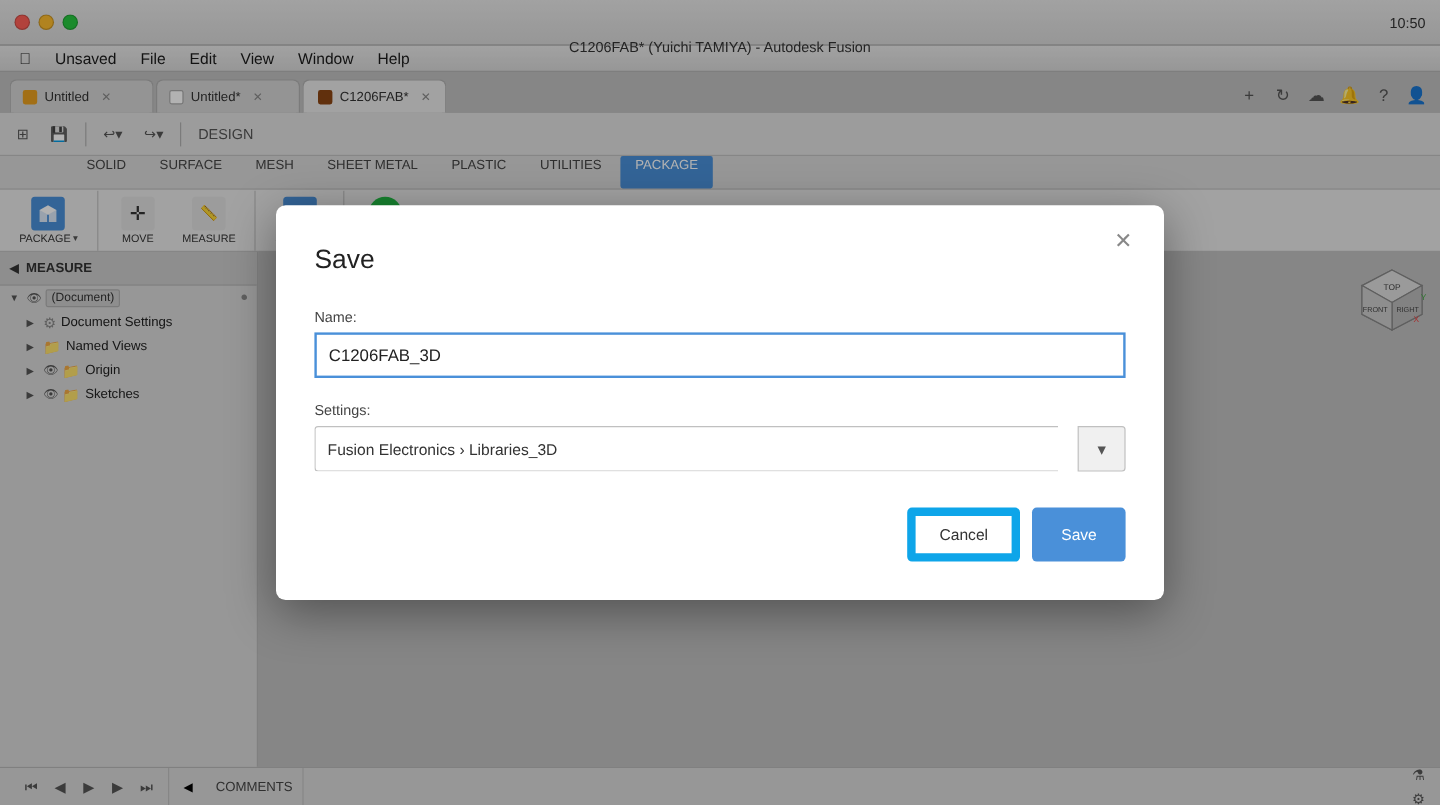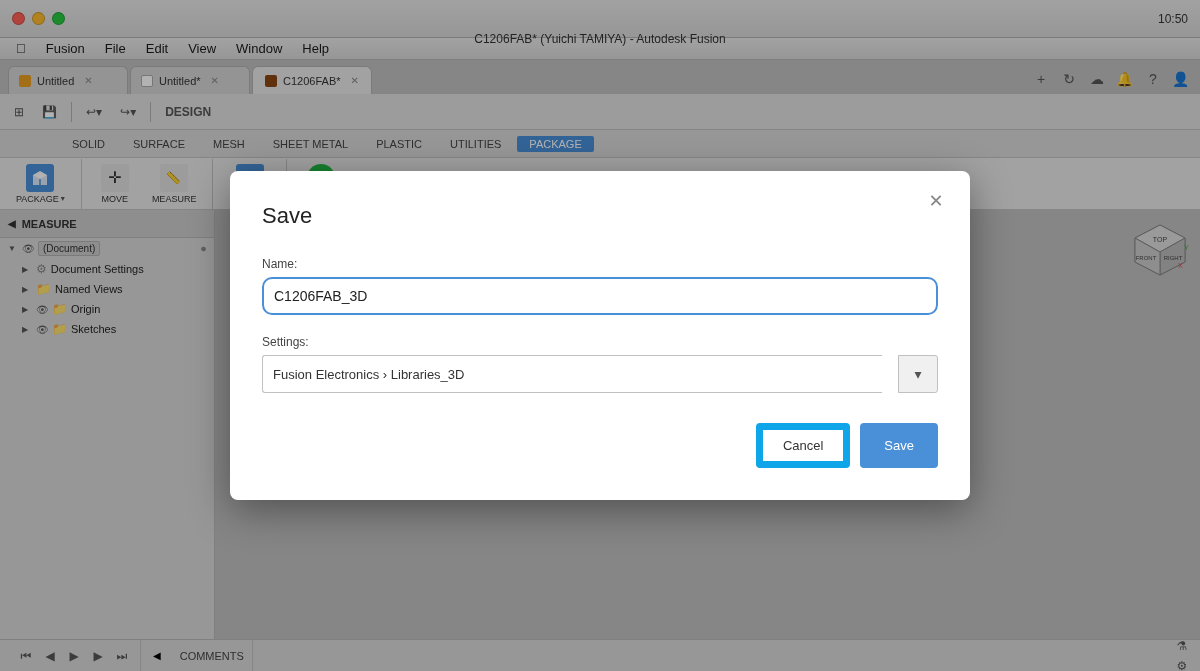--- a/index.html
+++ b/index.html
@@ -174,21 +174,20 @@
       height: 80px;
       background: #e8e8e8;
       border-bottom: 1px solid #c0c0c0;
       display: flex;
       flex-direction: column;
     }
     .design-tabs {
       height: 28px;
       background: #d8d8d8;
       display: flex;
-      align-items: center;
       padding: 0 60px;
       gap: 4px;
       border-bottom: 1px solid #c0c0c0;
     }
     .design-tab {
       padding: 2px 12px;
       font-size: 11px;
       color: #444;
       cursor: pointer;
       border-radius: 2px;
@@ -417,21 +416,21 @@
     .form-label {
       font-size: 12px;
       color: #444;
       margin-bottom: 6px;
     }
 
     .name-input {
       width: 100%;
       height: 38px;
       border: 2px solid #4a90d9;
-      border-radius: 10px;
+      border-radius: 0;
       padding: 0 10px;
       font-size: 14px;
       color: #222;
       outline: none;
       margin-bottom: 20px;
     }
 
     .location-row {
       display: flex;
       gap: 16px;
@@ -500,21 +499,21 @@
     <div class="tb-btn tb-max"></div>
   </div>
   <span class="titlebar-title">C1206FAB* (Yuichi TAMIYA) - Autodesk Fusion</span>
   <div class="titlebar-right">
     <span class="time">10:50</span>
   </div>
 </div>
 
 <div class="menubar">
   <span class="menu-item menu-apple"></span>
-  <span class="menu-item">Fusion</span>
+  <span class="menu-item">Unsaved</span>
   <span class="menu-item">File</span>
   <span class="menu-item">Edit</span>
   <span class="menu-item">View</span>
   <span class="menu-item">Window</span>
   <span class="menu-item">Help</span>
 </div>
 
 <div class="tabbar">
 
   <div class="tab">
@@ -549,21 +548,21 @@
 
   <button class="toolbar-btn">⊞</button>
 
   <button class="toolbar-btn">💾</button>
   <div class="toolbar-sep"></div>
 
   <button class="toolbar-btn">↩︎▾</button>
   <button class="toolbar-btn">↪︎▾</button>
   <div class="toolbar-sep"></div>
 
-  <button class="toolbar-btn" style="font-weight:700; font-size:12px;">DESIGN</button>
+  <button class="toolbar-btn" style="font-weight:400; font-size:12px;">DESIGN</button>
 </div>
 
 <div class="design-toolbar">
 
   <div class="design-tabs">
     <span class="design-tab">SOLID</span>
     <span class="design-tab">SURFACE</span>
     <span class="design-tab">MESH</span>
     <span class="design-tab">SHEET METAL</span>
     <span class="design-tab">PLASTIC</span>

